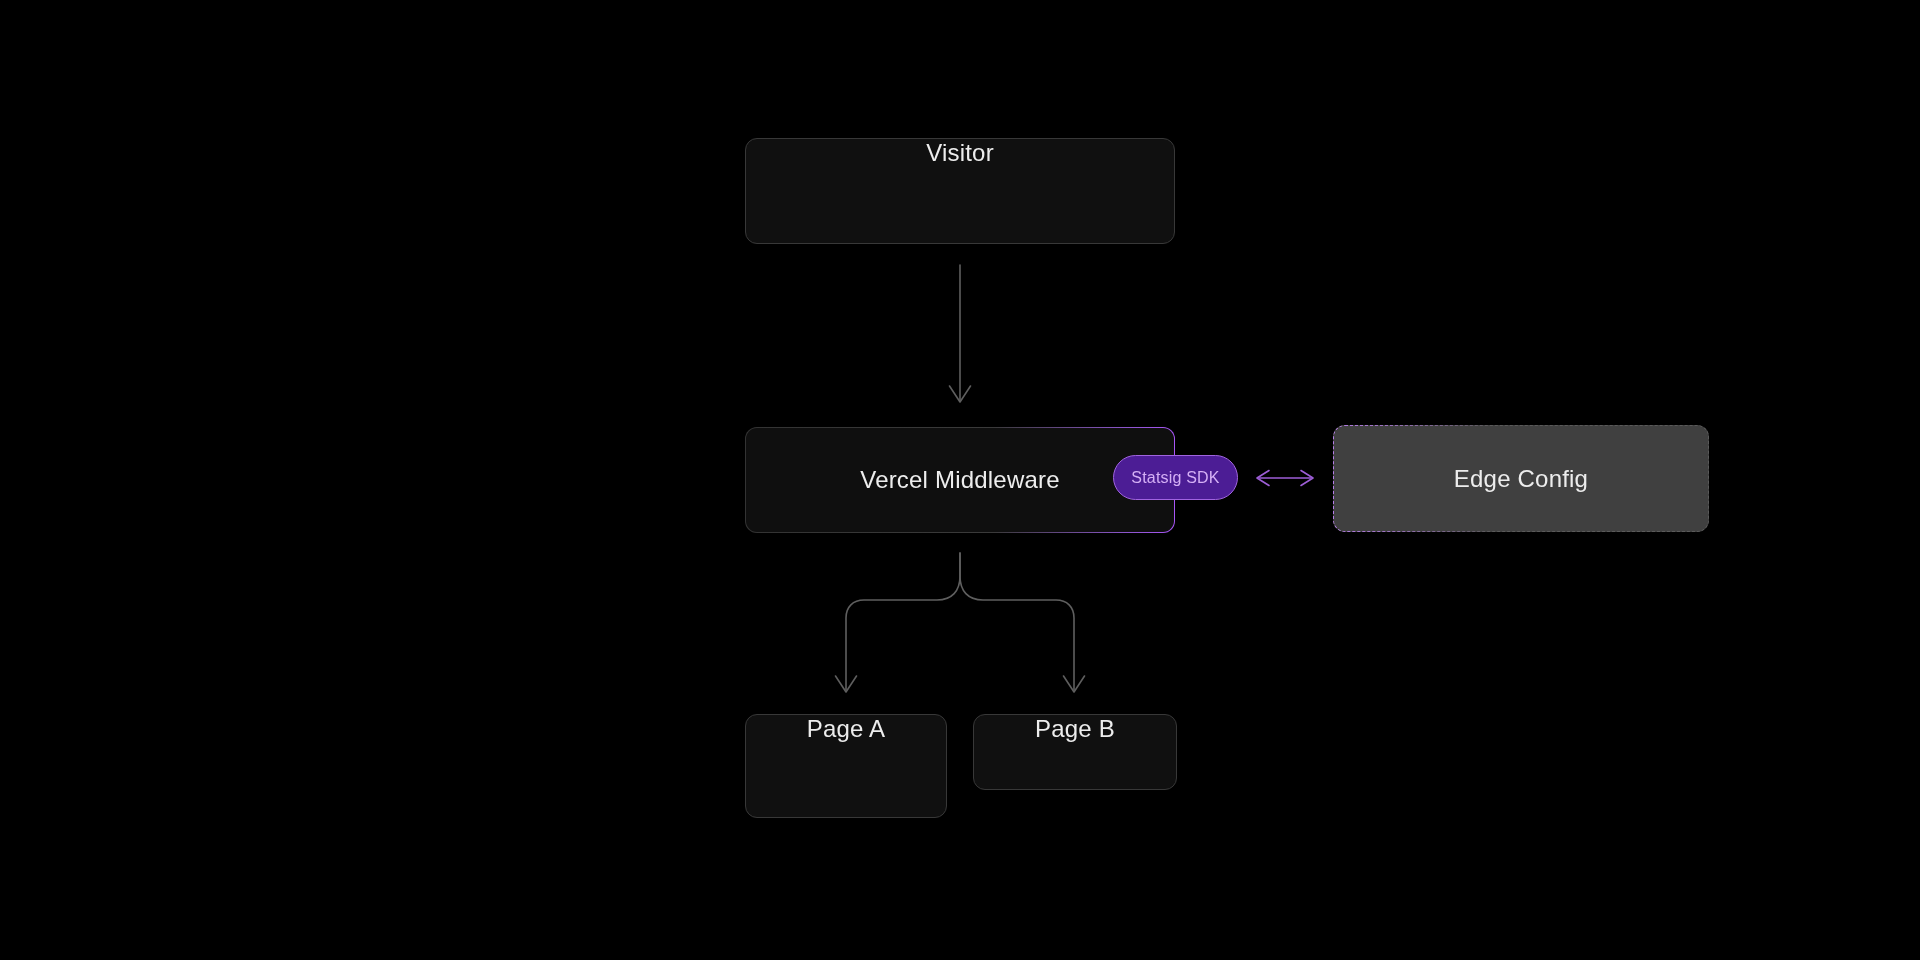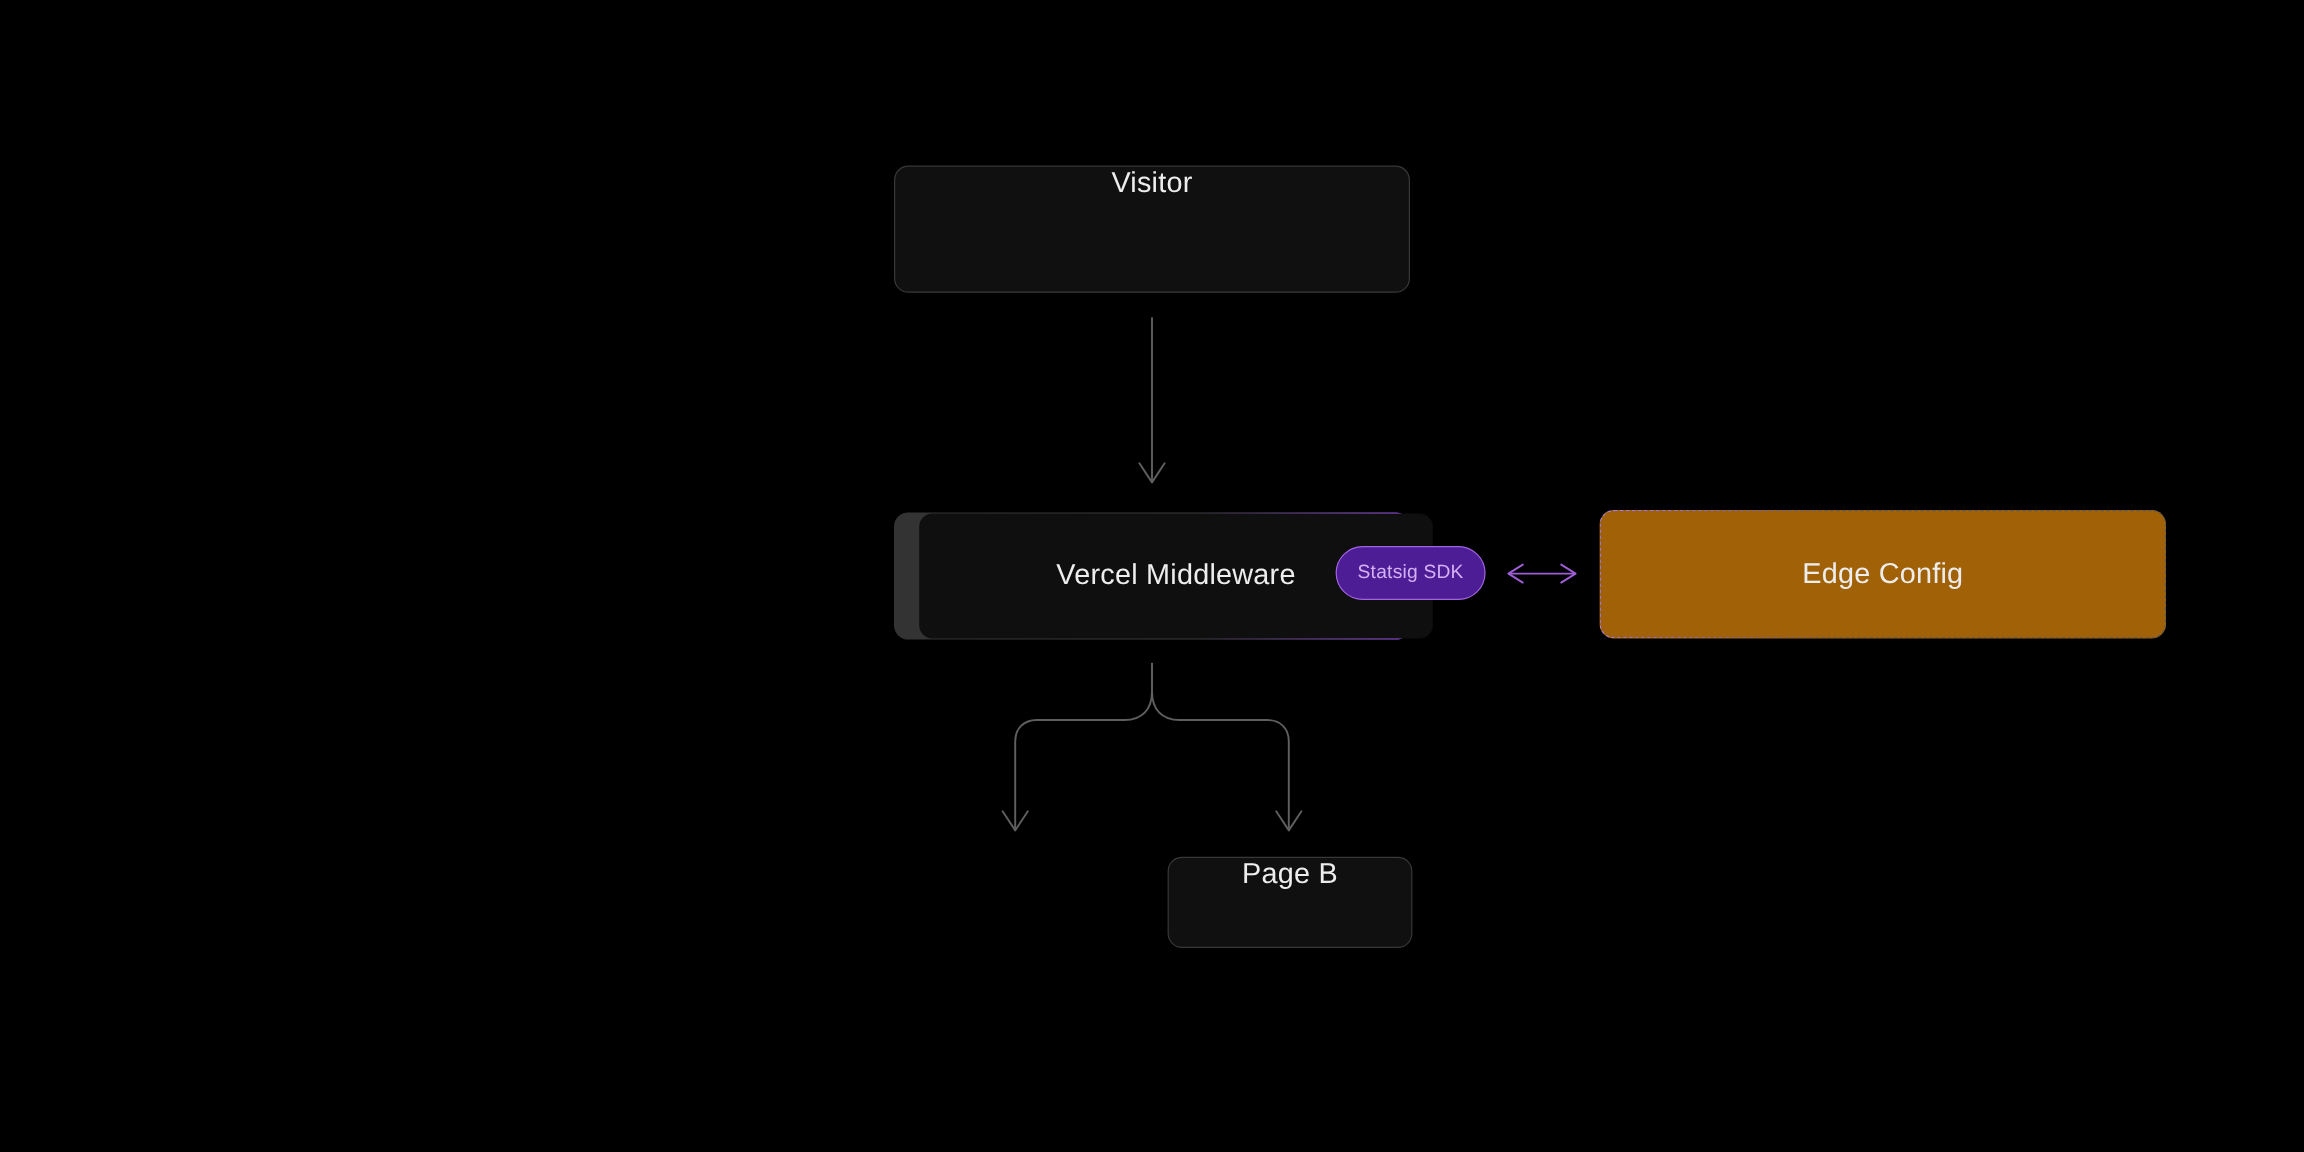--- a/index.html
+++ b/index.html
@@ -60,21 +60,20 @@
   #middleware-inner {
     width: 100%; height: 100%;
     border-radius: 11px;
     background: #0f0f0f;
     display: flex;
     align-items: center;
     justify-content: center;
     color: #ededed;
     font-size: 24px;
     letter-spacing: 0.2px;
-    margin-left: 20px;
   }
 
   
   #sdk-badge {
     position: absolute;
     left: 1113px; top: 455px; width: 125px; height: 45px;
     box-sizing: border-box;
     border-radius: 999px;
     background: #4c1d95;
     border: 1px solid #a164e0;
@@ -84,24 +83,24 @@
     letter-spacing: 0.2px;
     display: flex;
     align-items: center;
     justify-content: center;
     z-index: 3;
   }
 
   
   #edge-config {
     position: absolute;
-    left: 1333px; top: 425px; width: 472px; height: 107px;
+    left: 1333px; top: 425px; width: 376px; height: 107px;
     box-sizing: border-box;
     border-radius: 12px;
-    background: #a16207;
+    background: #404040;
     display: flex;
     align-items: center;
     justify-content: center;
     color: #ededed;
     font-size: 24px;
     letter-spacing: 0.2px;
   }
   #edge-config::before {
     content: "";
     position: absolute;
@@ -162,18 +161,21 @@
   </div>
 
   <div id="sdk-badge">
     <span class="node-label">Statsig SDK</span>
   </div>
 
   <div id="edge-config">
     <span class="node-label">Edge Config</span>
   </div>
 
+  <div class="node" id="page-a">
+    <span class="node-label">Page A</span>
+  </div>
 
   <div class="node" id="page-b">
     <span class="node-label">Page B</span>
   </div>
 
 </div>
 
 </body></html>

